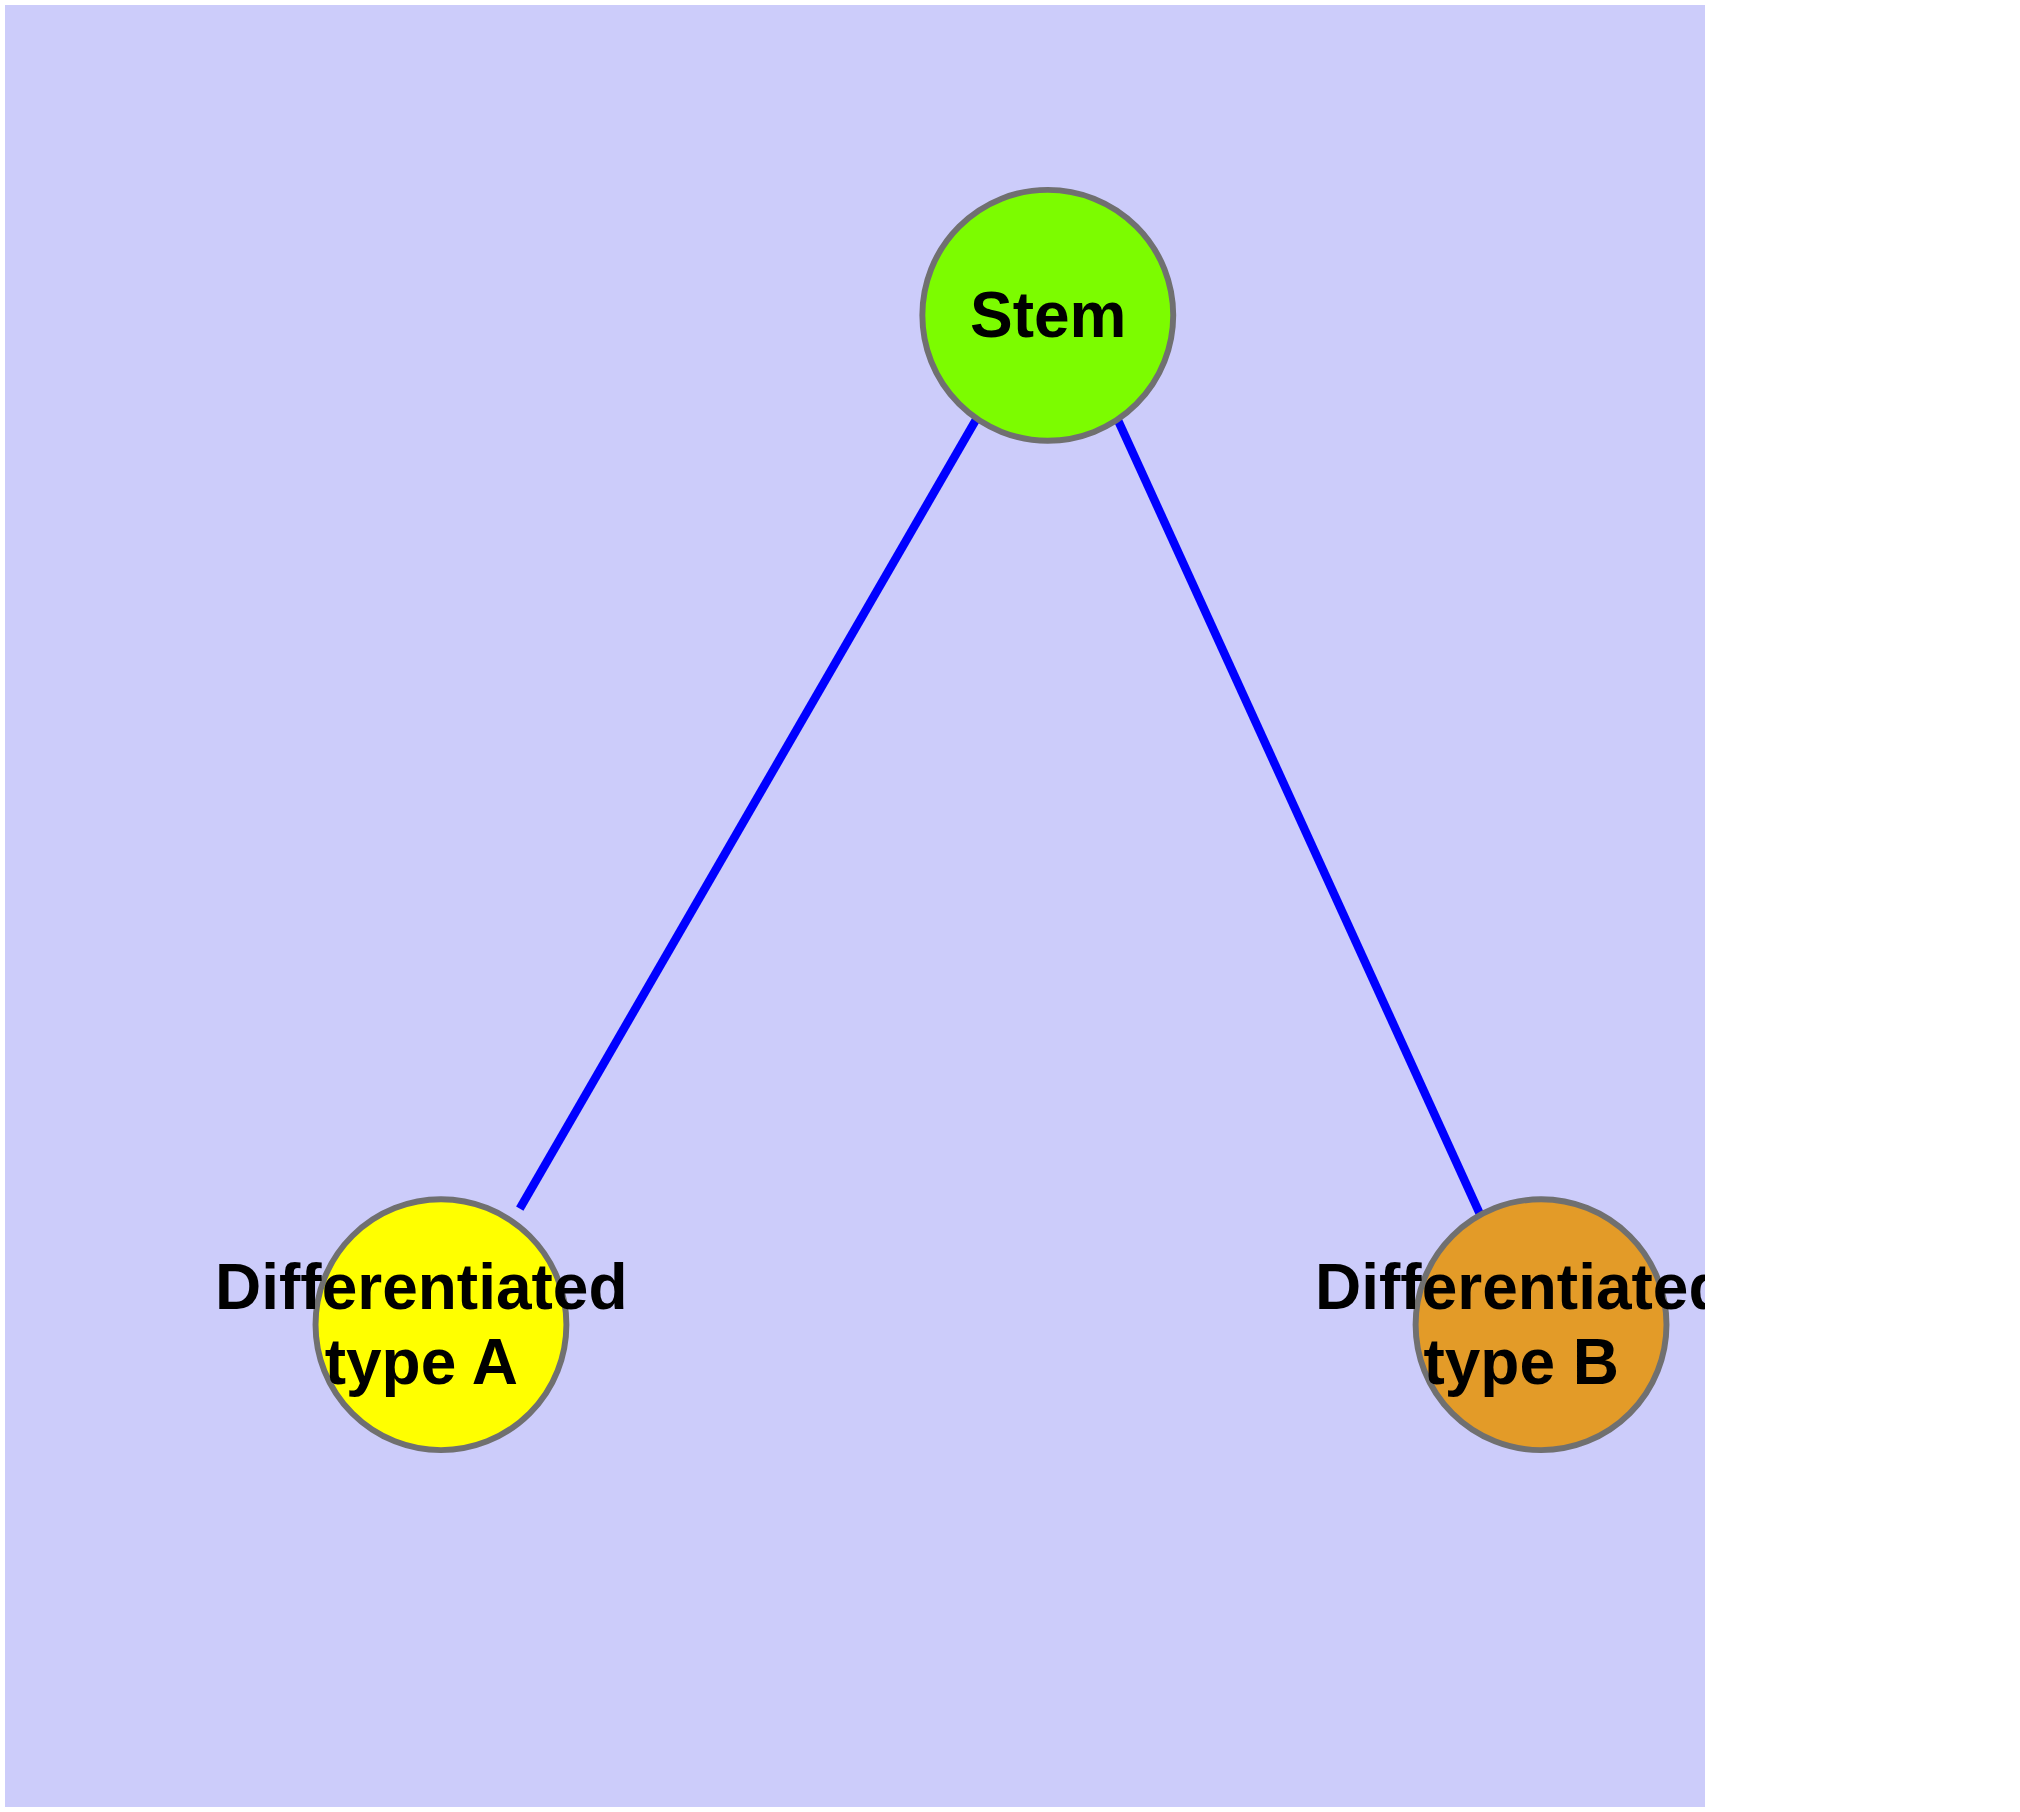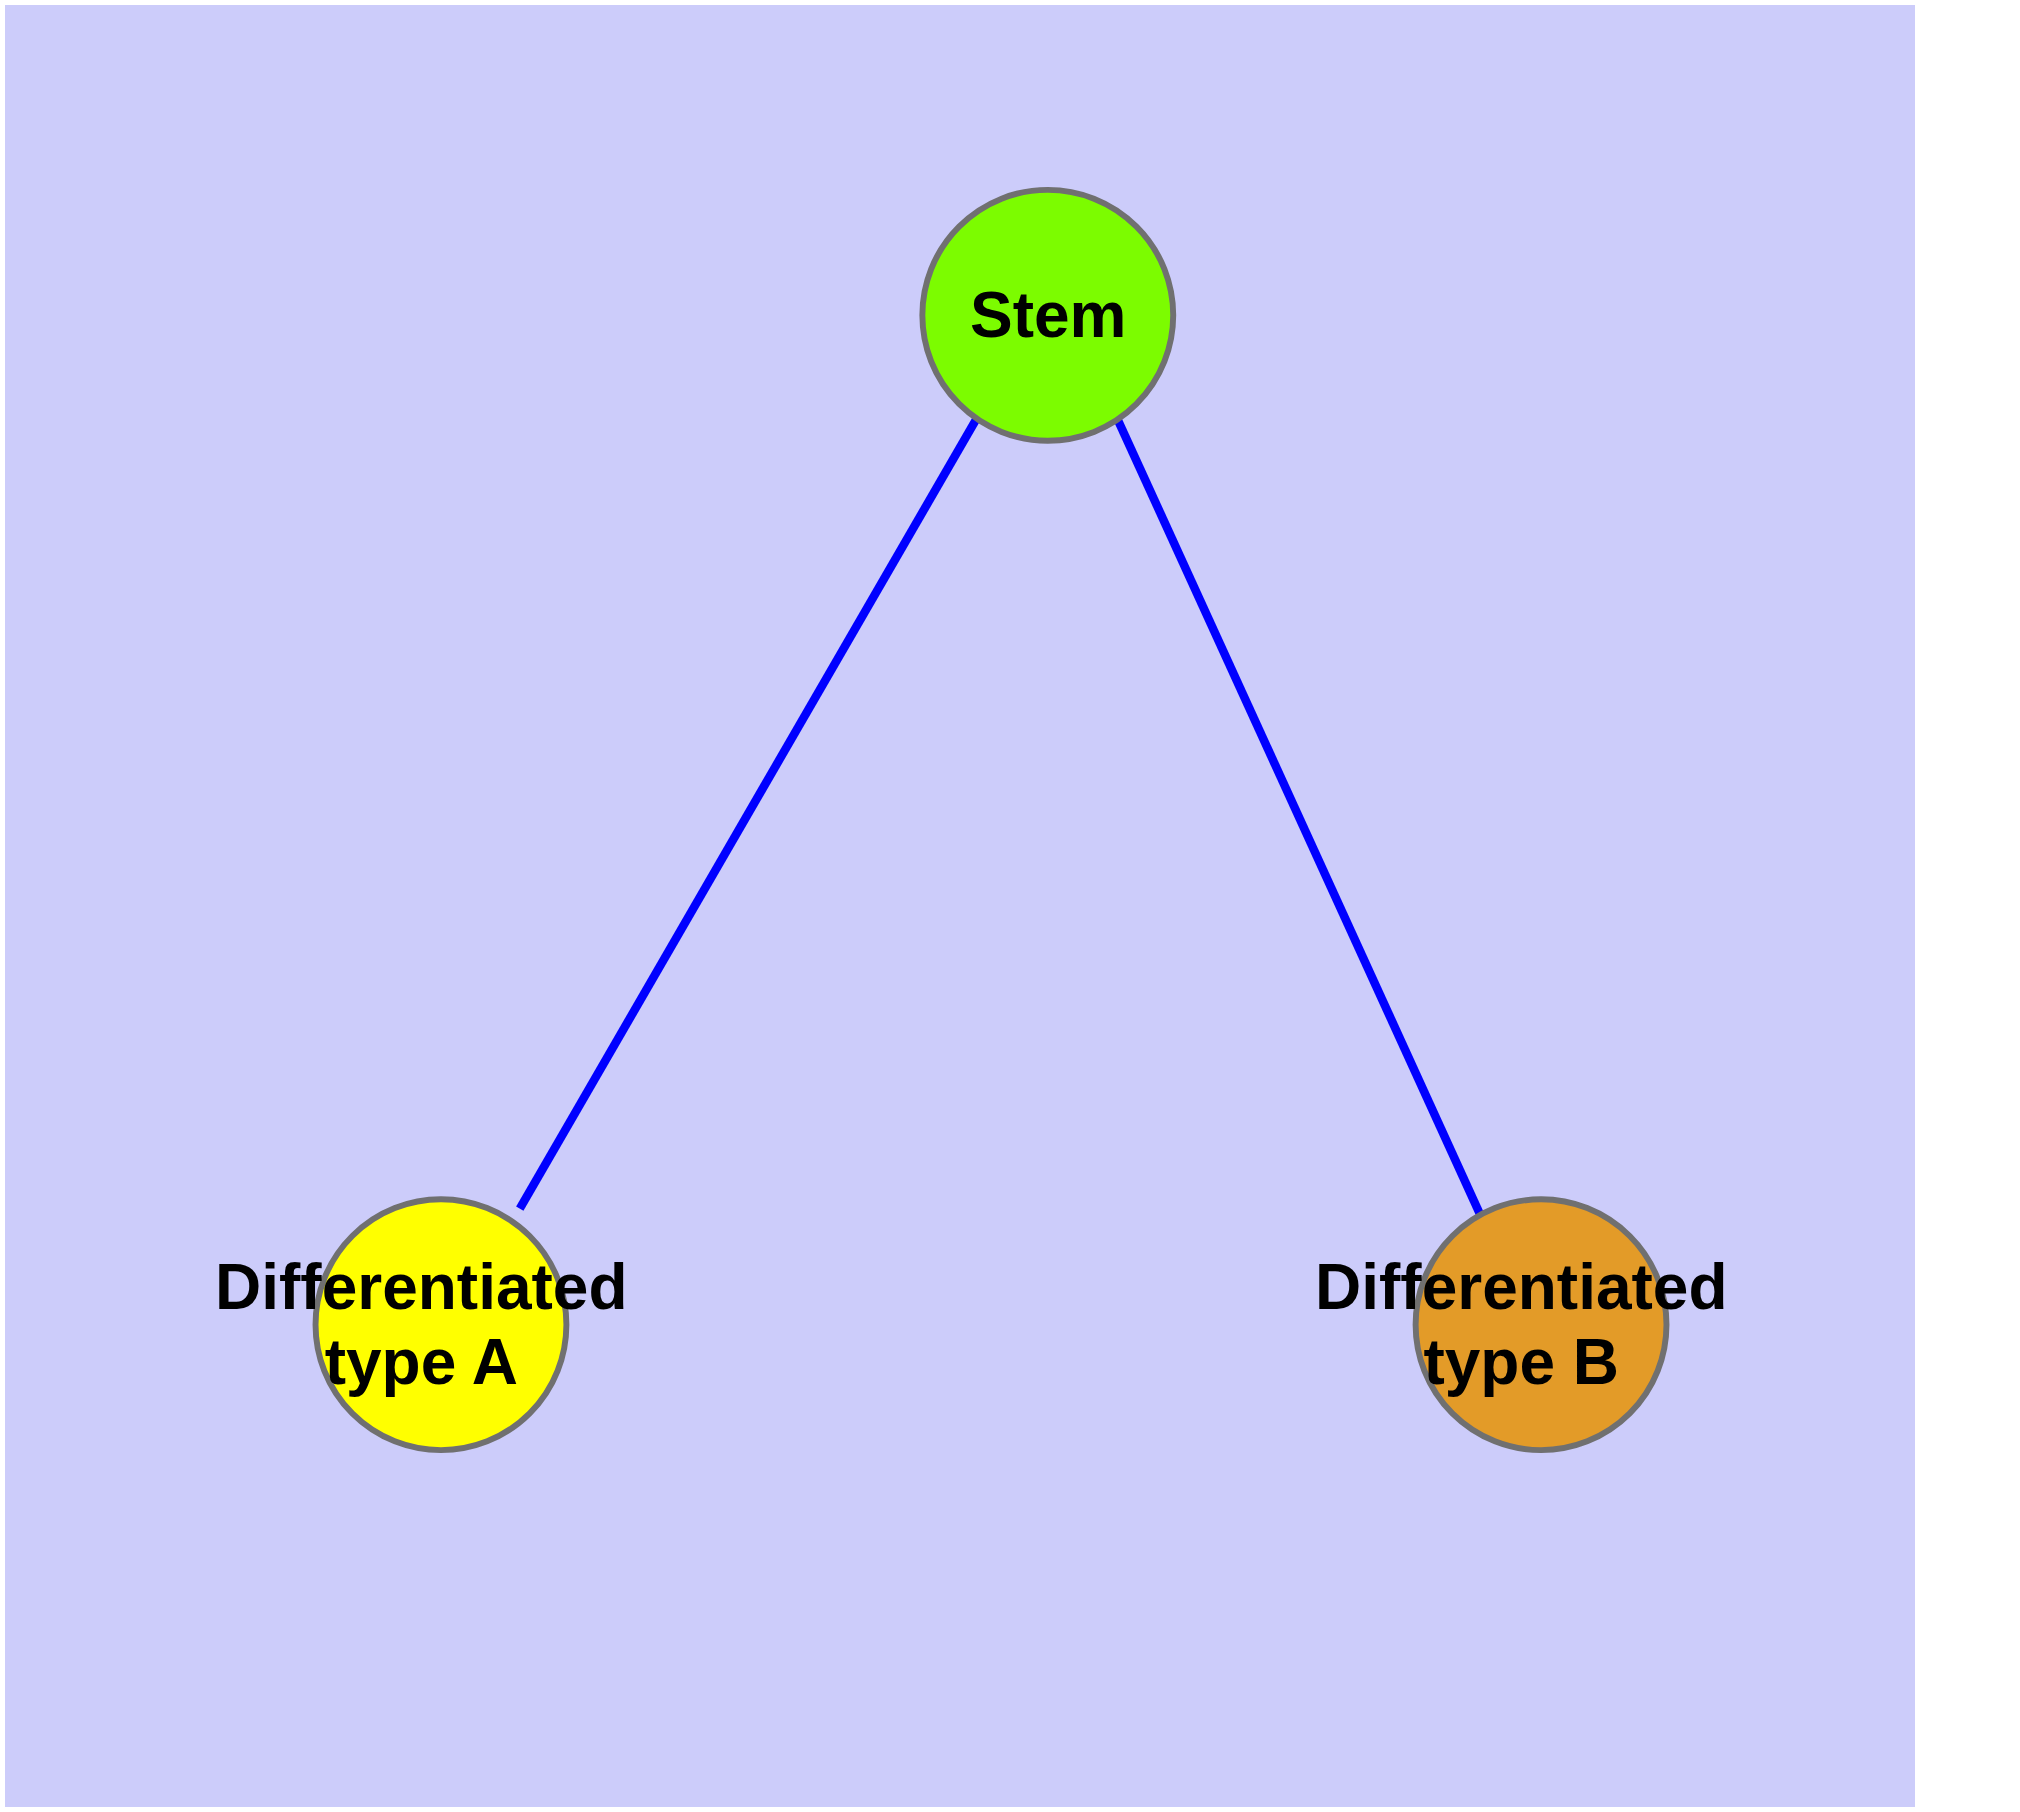--- a/index.html
+++ b/index.html
@@ -2,21 +2,21 @@
 <html style="font-size:13.6px"><head>
 <meta charset="utf-8">
 <style>
   html, body {
     margin: 0;
     padding: 0;
     background: #ffffff;
   }
   #stage {
     position: relative;
-    width: 1915px;
+    width: 1705px;
     height: 1812px;
     overflow: hidden;
     background: #ffffff;
     font-family: "Liberation Sans", sans-serif;
   }
   #canvas-bg {
     position: absolute;
     left: 5.1px;
     top: 5.1px;
     width: 2010px;

